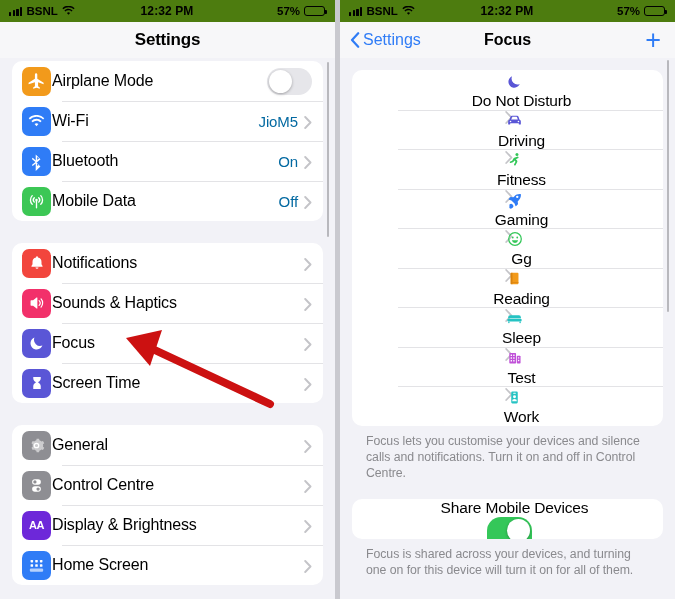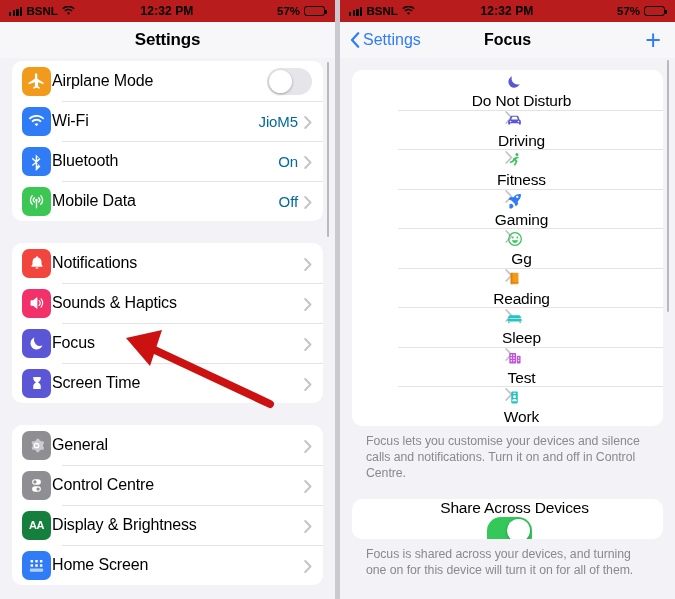--- a/index.html
+++ b/index.html
@@ -9,21 +9,21 @@
   .stage { position:relative; width:675px; height:599px; display:flex; background:#c9c9cf; }
 
   .phone { position:relative; height:599px; overflow:hidden; background:#f2f2f7; }
   .phone.left  { width:335px; }
   .phone.gap   { width:5px; background:#c9c9cf; }
   .phone.right { width:335px; }
 
   
   .statusbar {
     height:22px; display:flex; align-items:center; padding:0 10px 0 9px;
-    font-size:11.5px; font-weight:bold; color:#000; background:#b91c1c;
+    font-size:11.5px; font-weight:bold; color:#000; background:#4d7c0f;
   }
   .sb-left { display:flex; align-items:center; gap:4px; flex:1; }
   .sb-center { flex:0 0 auto; letter-spacing:0.1px; font-size:12px; }
   .sb-right { display:flex; align-items:center; justify-content:flex-end; gap:4px; flex:1; }
   .bars { display:flex; align-items:flex-end; gap:1.3px; height:9px; }
   .bars i { display:block; width:2.4px; background:#000; border-radius:0.6px; }
   .bars i:nth-child(1){height:3.5px}
   .bars i:nth-child(2){height:5.2px}
   .bars i:nth-child(3){height:7px}
   .bars i:nth-child(4){height:9px}
@@ -278,21 +278,21 @@
               </svg>
           </span>
           <span class="row-label">Control Centre</span>
           <span class="chev">
             <svg viewBox="0 0 8 13" width="8" height="13">
                 <path d="M1.2 1 6.5 6.5 1.2 12" stroke="#c4c4c8" stroke-width="1.9" fill="none" stroke-linecap="round" stroke-linejoin="round"></path>
               </svg>
           </span>
         </div>
         <div class="row">
-          <span class="row-icon" style="background:#15803d">
+          <span class="row-icon" style="background:#6d28d9">
             <span style="color:#fff;font-size:11px;font-weight:bold;font-family:'Liberation Sans',sans-serif;letter-spacing:-0.4px;">AA</span>
           </span>
           <span class="row-label">Display &amp; Brightness</span>
           <span class="chev">
             <svg viewBox="0 0 8 13" width="8" height="13">
                 <path d="M1.2 1 6.5 6.5 1.2 12" stroke="#c4c4c8" stroke-width="1.9" fill="none" stroke-linecap="round" stroke-linejoin="round"></path>
               </svg>
           </span>
         </div>
         <div class="row">
@@ -517,21 +517,21 @@
           </span>
         </div>
       </div>
 
       <div class="footnote">Focus lets you customise your devices and silence calls and notifications. Turn it on and off in Control Centre.</div>
 
       <div style="height:17px"></div>
 
       <div class="group">
         <div class="frow" style="height:40px">
-          <span class="frow-label" style="margin-left:0">Share Across Devices</span>
+          <span class="frow-label" style="margin-left:0">Share Mobile Devices</span>
           <span class="switch on">
               <span class="knob"></span>
             </span>
         </div>
       </div>
 
       <div class="footnote">Focus is shared across your devices, and turning one on for this device will turn it on for all of them.</div>
 
       <div class="scrollbar" style="top:2px;height:252px;right:6px;"></div>
     </div>

